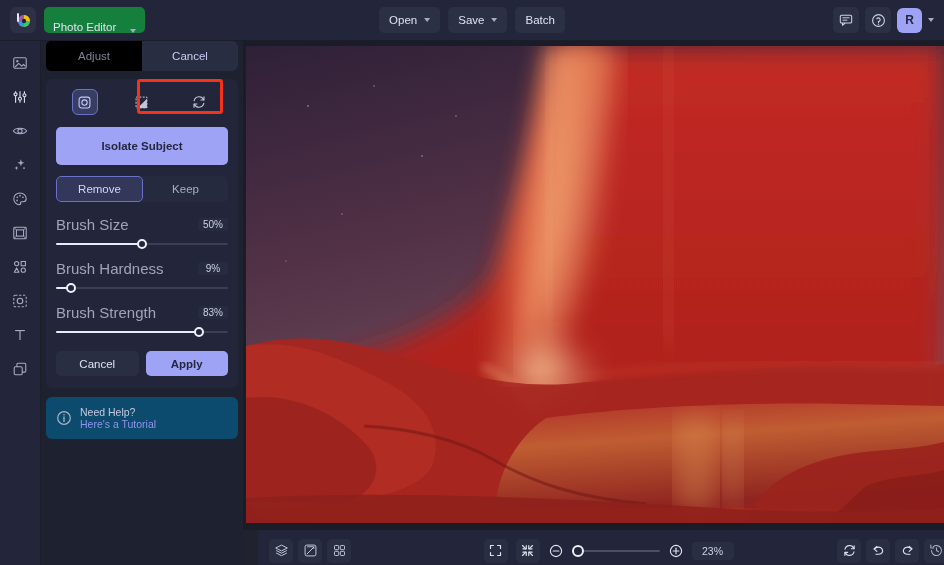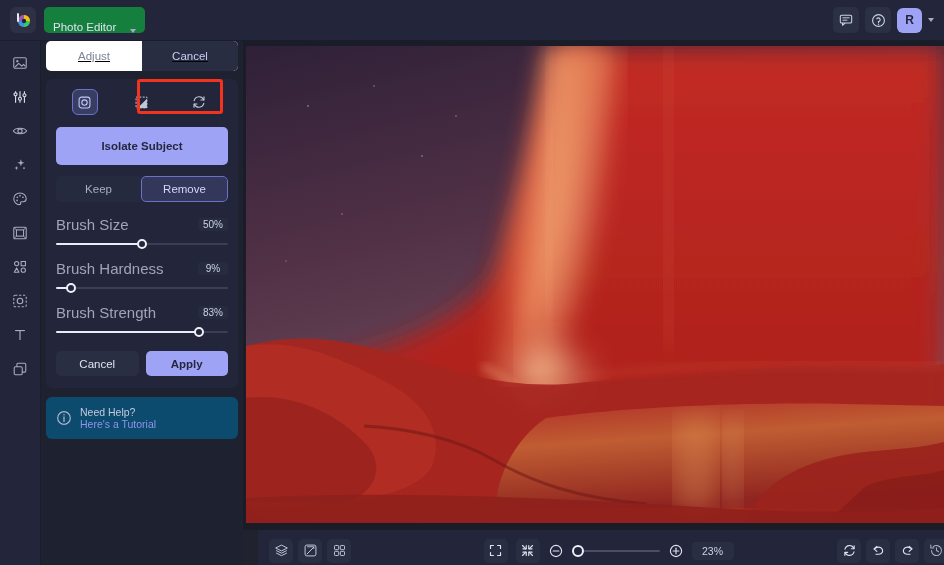--- a/index.html
+++ b/index.html
@@ -69,21 +69,21 @@
   .panel-head {
     height: 36px; display: flex; align-items: center; padding: 0 9px; gap: 7px;
   }
   .back-btn {
     width: 22px; height: 22px; border-radius: 4px; background: #2a2e42;
     display: flex; align-items: center; justify-content: center; cursor: pointer;
   }
   .panel-title { color: #eef0f8; font-size: 12.5px; font-weight: bold; flex: 1; }
   .tabs {
     display: flex; height: 30px; margin: 0 5px; border-radius: 5px;
-    background: #ffffff; overflow: hidden; position: relative; text-decoration: underline;
+    background: #000000; overflow: hidden; position: relative;
   }
   .tab {
     flex: 1; display: flex; align-items: center; justify-content: center;
     font-size: 11.5px; color: #7d8299; cursor: pointer;
   }
   .tab.active { color: #c9ccf2; background: #292d42; }
   .tab-highlight {
     position: absolute; left: 96px; top: 38px; width: 86px; height: 35px;
     border: 3px solid #f4331f; border-radius: 3px; pointer-events: none;
   }
@@ -204,20 +204,33 @@
         <path d="M4 10 A6 6 0 0 1 10 4 L10 10 Z" fill="#9b59b6"></path>
         <circle cx="10" cy="10" r="2.2" fill="#23263a"></circle>
         <rect x="3" y="2" width="2" height="9" rx="1" fill="#e6e8f2"></rect>
       </svg>
     </div>
     <div class="app-menu">
       <span>Photo Editor</span>
       <span class="chev"></span>
     </div>
 
+    <div class="center-group">
+      <button class="tb-btn">
+        <span>Open</span>
+        <span class="chev"></span>
+      </button>
+      <button class="tb-btn">
+        <span>Save</span>
+        <span class="chev"></span>
+      </button>
+      <button class="tb-btn">
+        <span>Batch</span>
+      </button>
+    </div>
 
     <div class="right-group">
       <div class="icon-sq">
         <svg width="14" height="14" viewBox="0 0 16 16">
           <rect x="1.5" y="2.5" width="13" height="9" rx="1.5" fill="none" stroke="#cdd1e3" stroke-width="1.2"></rect>
           <path d="M4 11.5 L4 14 L7 11.5" fill="none" stroke="#cdd1e3" stroke-width="1.2" stroke-linejoin="round"></path>
           <line x1="4" y1="5.5" x2="12" y2="5.5" stroke="#cdd1e3" stroke-width="1.1"></line>
           <line x1="4" y1="8.2" x2="9.5" y2="8.2" stroke="#cdd1e3" stroke-width="1.1"></line>
         </svg>
       </div>
@@ -341,22 +354,22 @@
             <path d="M3.8 11.5 A5.6 5.6 0 0 0 14.4 10.6" fill="none" stroke="#c3c6d8" stroke-width="1.3" stroke-linecap="round"></path>
             <path d="M14.6 3.2 L14.6 6.8 L11.2 6.8" fill="none" stroke="#c3c6d8" stroke-width="1.3" stroke-linecap="round" stroke-linejoin="round"></path>
             <path d="M3.4 14.8 L3.4 11.2 L6.8 11.2" fill="none" stroke="#c3c6d8" stroke-width="1.3" stroke-linecap="round" stroke-linejoin="round"></path>
           </svg>
         </div>
       </div>
 
       <button class="primary-btn">Isolate Subject</button>
 
       <div class="segment">
+        <div class="seg-btn active">Remove</div>
         <div class="seg-btn">Keep</div>
-        <div class="seg-btn active">Remove</div>
       </div>
 
       <div class="slider-block">
         <div class="slider-label-row">
           <span class="slider-label">Brush Size</span>
           <span class="slider-val">50%</span>
         </div>
         <div class="track">
           <div class="track-bg"></div>
           <div class="track-fill" style="width:50%"></div>

